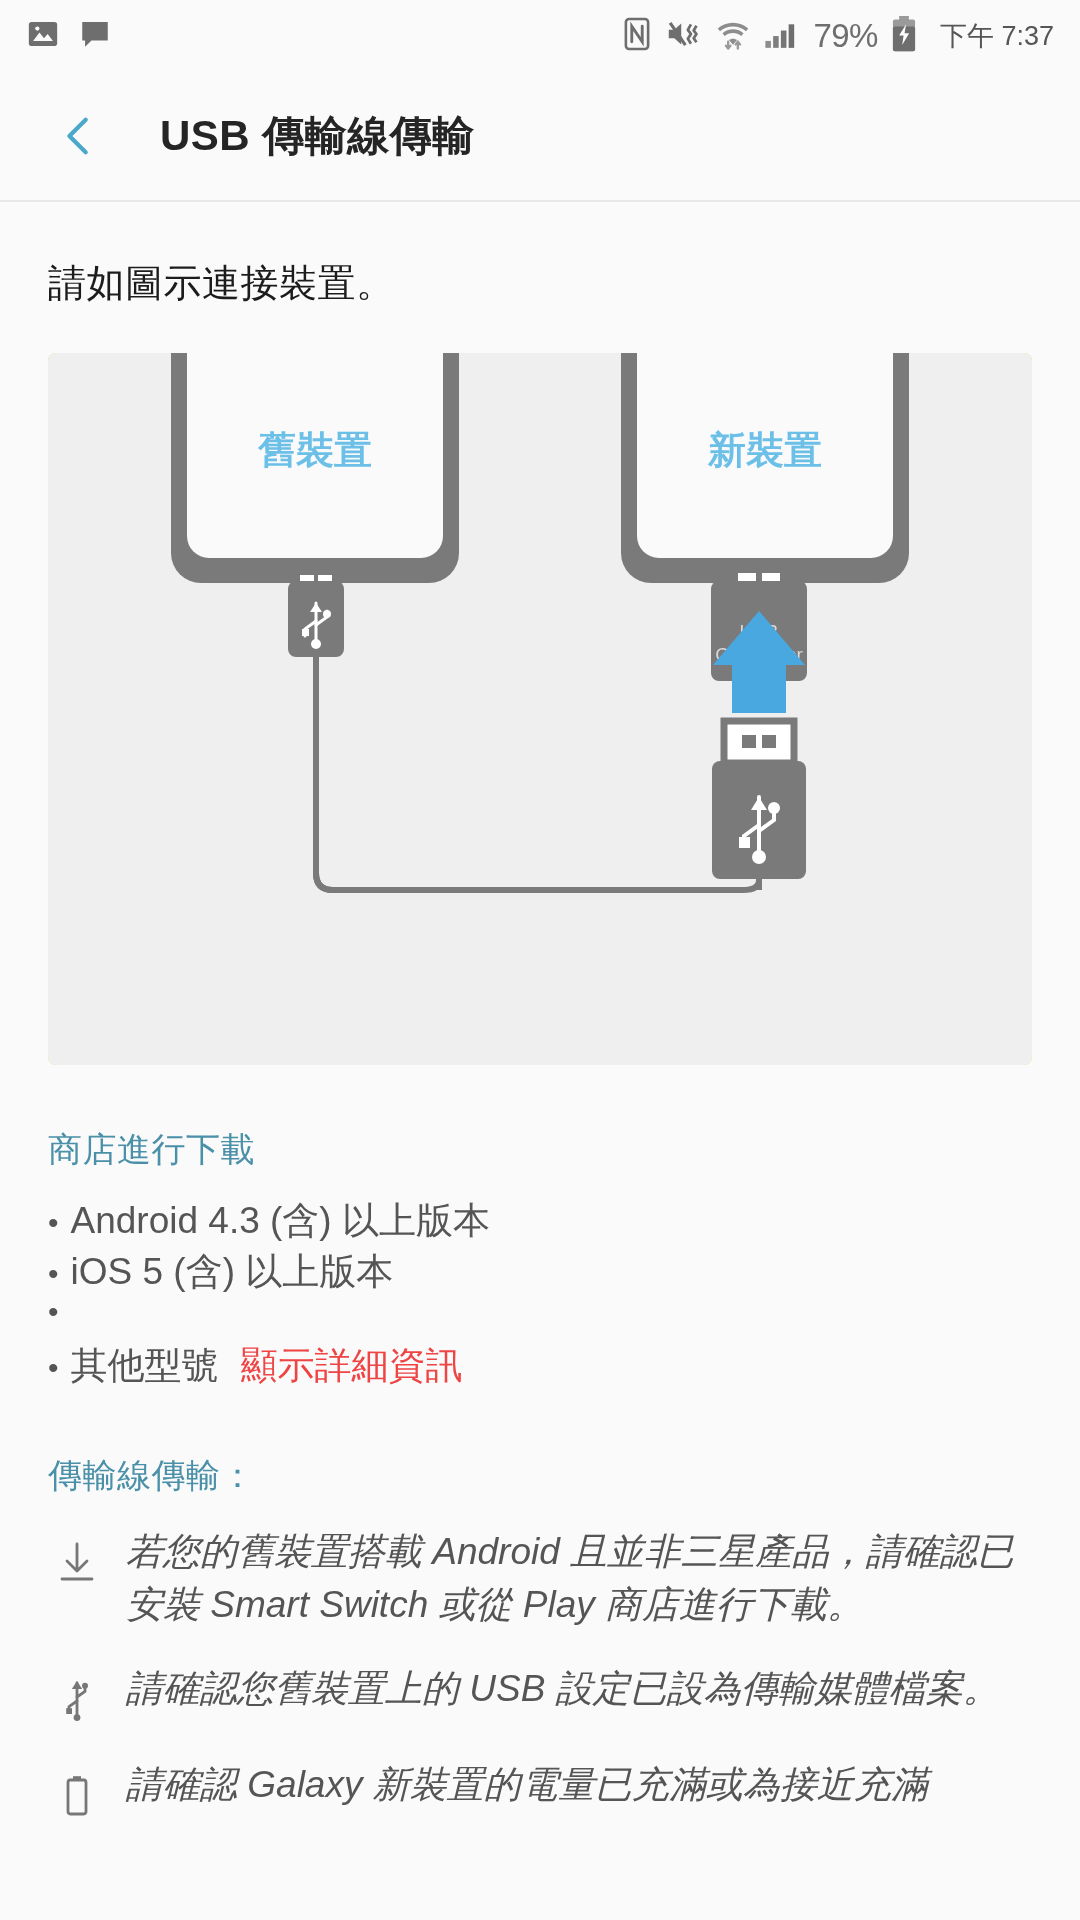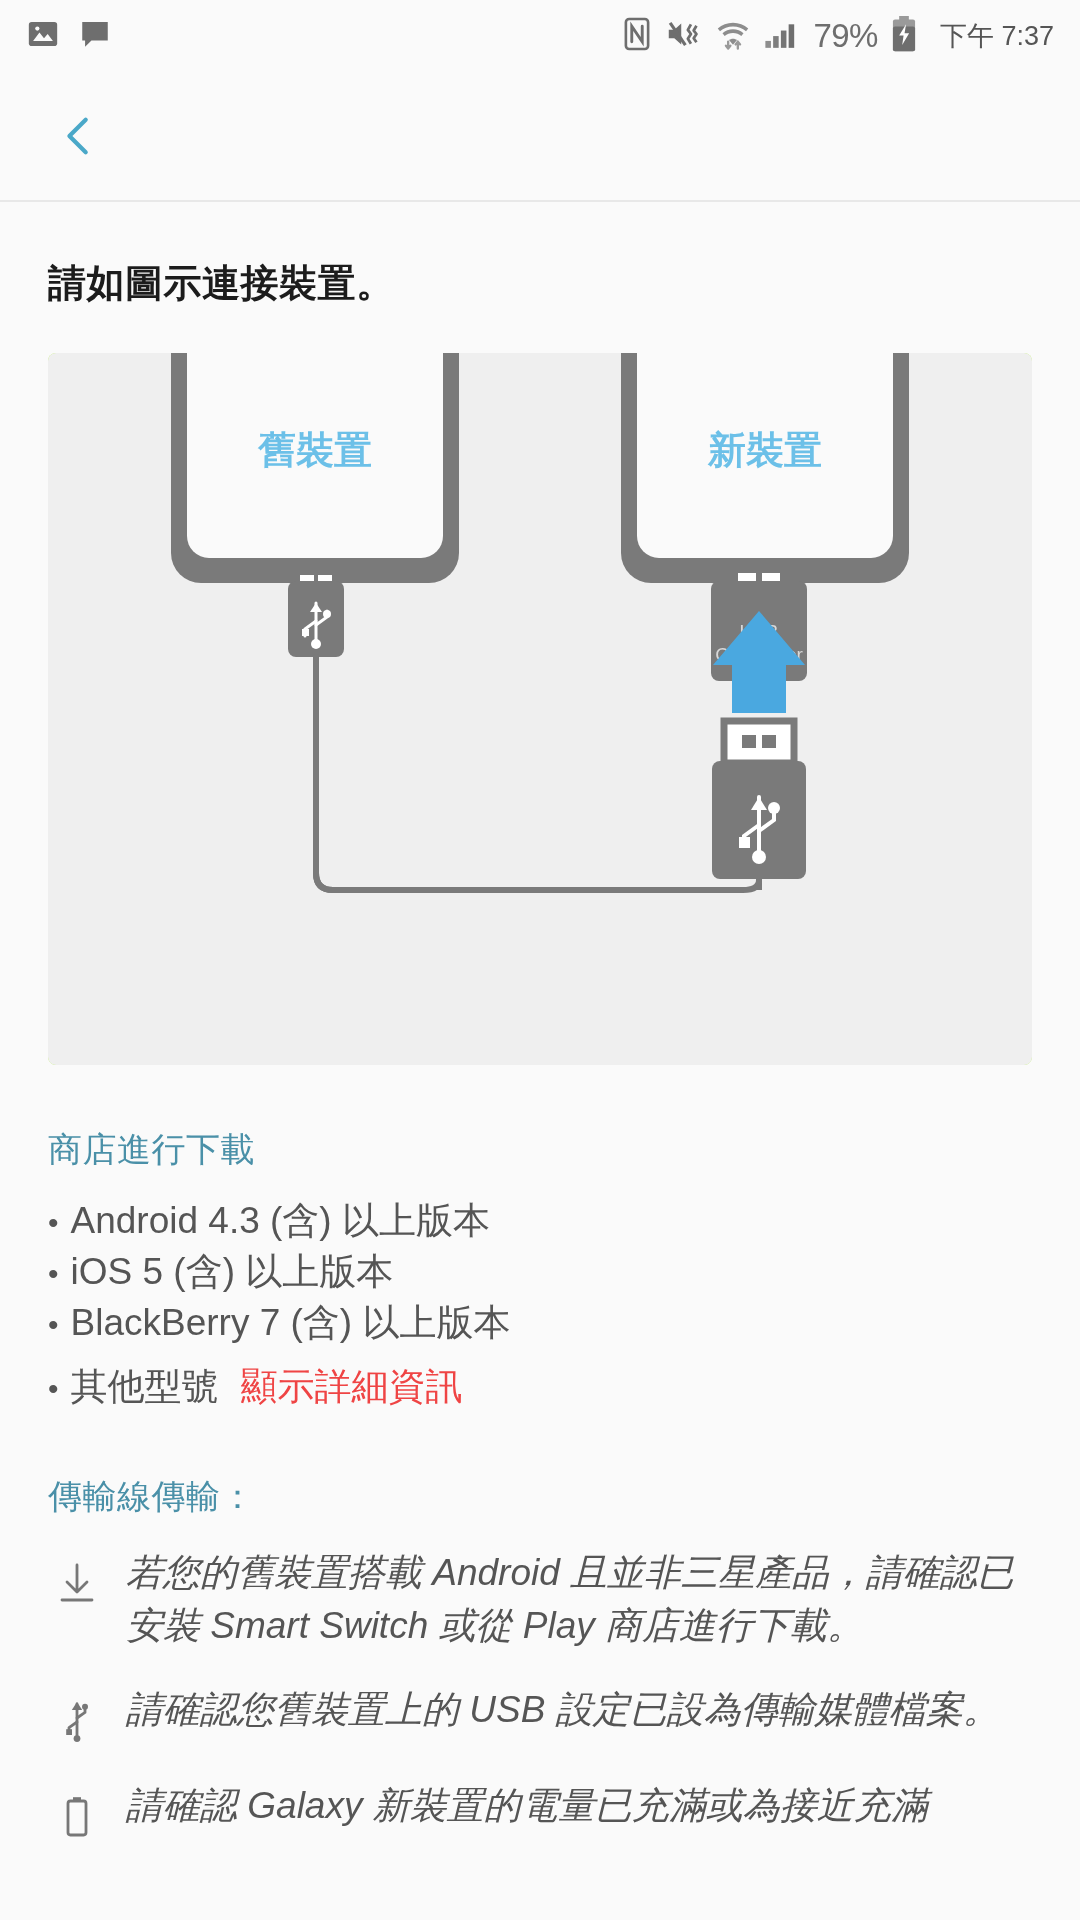--- a/index.html
+++ b/index.html
@@ -75,21 +75,21 @@
     letter-spacing: 0.5px;
   }
 
   
   .content {
     padding: 0 48px;
     box-sizing: border-box;
   }
   .instruction-heading {
     font-size: 38px;
-    font-weight: bold;
+    font-weight: normal;
     color: #1c1c1c;
     margin-top: 56px;
     margin-bottom: 0;
     letter-spacing: 0.5px;
   }
 
   
   .illustration {
     margin-top: 44px;
     width: 984px;
@@ -224,20 +224,21 @@
     <span class="clock">下午 7:37</span>
   </div>
 </div>
 
 <div class="title-bar">
   <span class="back-chevron">
     <svg width="46" height="46" viewBox="0 0 24 24">
         <path d="M15.5 3.5L7 12l8.5 8.5" fill="none" stroke="#4aa8c8" stroke-width="2.2" stroke-linecap="round" stroke-linejoin="round"></path>
       </svg>
   </span>
+  <span class="page-title">USB 傳輸線傳輸</span>
 </div>
 
 <div class="content">
 
   <div class="instruction-heading">請如圖示連接裝置。</div>
 
   <div class="illustration">
     <svg class="illus-svg" viewBox="0 0 984 712" xmlns="http://www.w3.org/2000/svg">
 
       <rect x="0" y="0" width="984" height="712" fill="#efefef"></rect>
@@ -305,21 +306,20 @@
     <li>
       <span class="bullet-dot">•</span>
       <span>Android 4.3 (含) 以上版本</span>
     </li>
     <li>
       <span class="bullet-dot">•</span>
       <span>iOS 5 (含) 以上版本</span>
     </li>
     <li>
       <span class="bullet-dot">•</span>
-      <span>BlackBerry 7 (含) 以上版本</span>
     </li>
     <li>
       <span class="bullet-dot">•</span>
       <span>其他型號</span>
       <span class="detail-link">顯示詳細資訊</span>
     </li>
   </ul>
 
   <div class="section-heading">傳輸線傳輸：</div>
   <div class="note-list">

